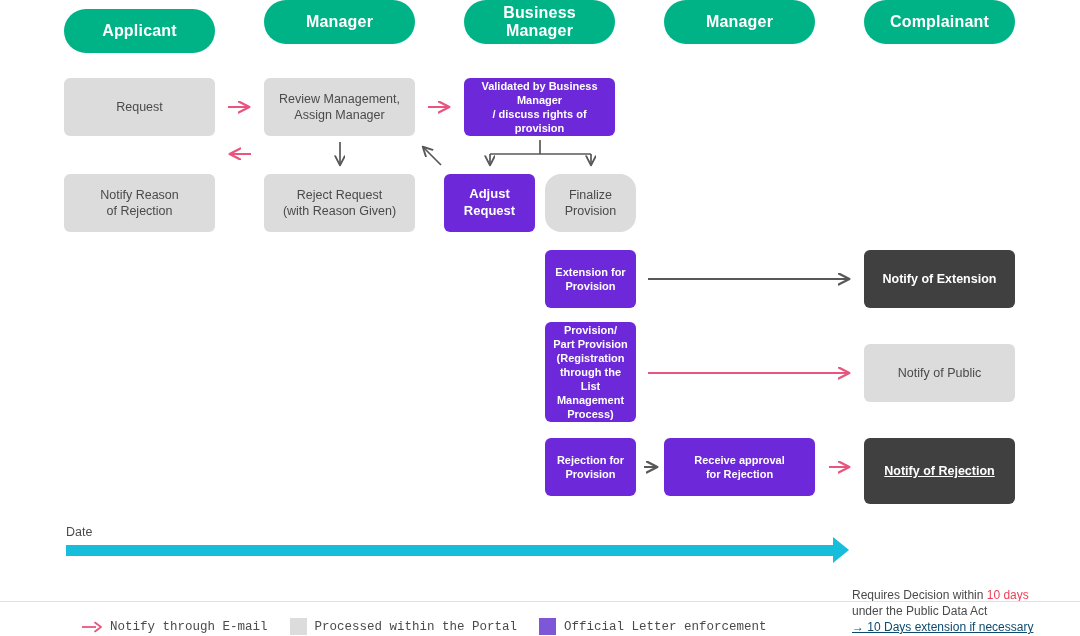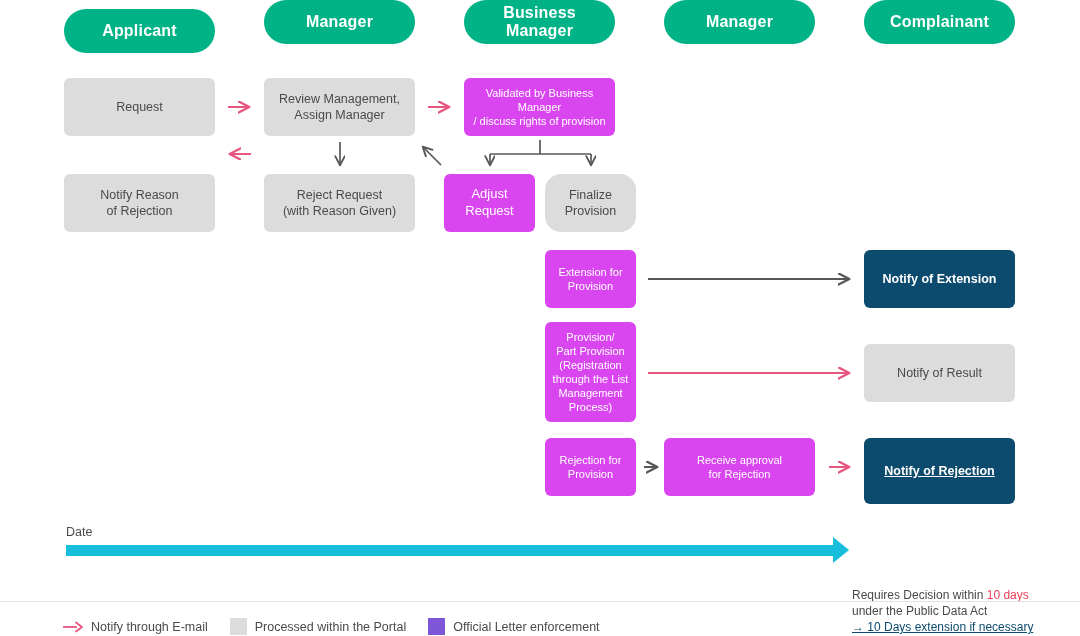--- a/index.html
+++ b/index.html
@@ -52,30 +52,30 @@
     box-sizing: border-box;
     line-height: 1.28;
     padding: 2px 5px;
   }
   .node-gray {
     background: #dcdcdc;
     color: #4a4a4a;
     font-size: 12.5px;
   }
   .node-orange {
-    background: #d946ef;
+    background: #6d28d9;
     color: #ffffff;
     font-size: 11px;
-    font-weight: normal;
+    font-weight: bold;
   }
   .node-orange.big {
     font-size: 13px;
   }
   .node-purple {
-    background: #0c4a6e;
+    background: #404040;
     color: #ffffff;
     font-size: 12.5px;
     font-weight: bold;
   }
 
   
   .arrow-layer {
     position: absolute;
     left: 0; top: 0;
     width: 1080px;
@@ -176,21 +176,21 @@
 
   <div class="node node-purple" style="left:864px; top:250px; width:151px; height:58px;">Notify of Extension</div>
 
   <div class="node node-orange" style="left:545px; top:322px; width:91px; height:100px; white-space:pre-line;">Provision/
 Part Provision
 (Registration
 through the List
 Management
 Process)</div>
 
-  <div class="node node-gray" style="left:864px; top:344px; width:151px; height:58px;">Notify of Result</div>
+  <div class="node node-gray" style="left:864px; top:344px; width:151px; height:58px;">Notify of Public</div>
 
   <div class="node node-orange" style="left:545px; top:438px; width:91px; height:58px; white-space:pre-line;">Rejection for
 Provision</div>
 
   <div class="node node-orange" style="left:664px; top:438px; width:151px; height:58px; white-space:pre-line;">Receive approval
 for Rejection</div>
 
   <div class="node node-purple" style="left:864px; top:438px; width:151px; height:66px;text-decoration:underline;">Notify of Rejection</div>
 
   <svg class="arrow-layer" viewBox="0 0 1080 636" width="1080" height="636">
@@ -258,21 +258,21 @@
   <div class="timeline-note" style="left:852px; top:541px;margin-top:47px;">
     <span>
       <span>Requires Decision within </span><span class="hl-red">10 days</span>
     </span><br>
     <span>under the Public Data Act</span>
     <span class="line-red">→ 10 Days extension if necessary</span>
   </div>
 
   <div class="divider" style="top:601px;"></div>
 
-  <div class="legend" style="left:62px; top:618px;">
+  <div class="legend" style="left:81px; top:618px;font-family:Liberation Mono, monospace;">
     <div class="legend-item">
       <svg class="legend-arrow" viewBox="0 0 22 14" width="22" height="14">
         <line x1="1" y1="7" x2="15" y2="7" stroke="#e8557f" stroke-width="1.8"></line>
         <path d="M14,2.6 L20,7 L14,11.4" fill="none" stroke="#e8557f" stroke-width="1.8" stroke-linecap="round" stroke-linejoin="round"></path>
       </svg>
       <span>Notify through E-mail</span>
     </div>
 
     <div class="legend-item">
       <span class="legend-swatch sw-gray"></span>

